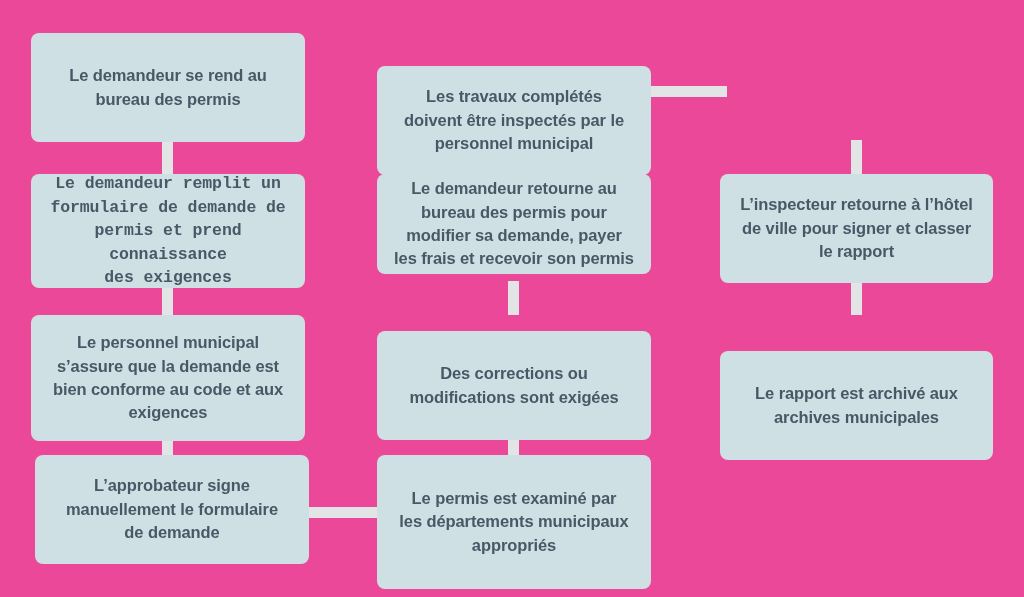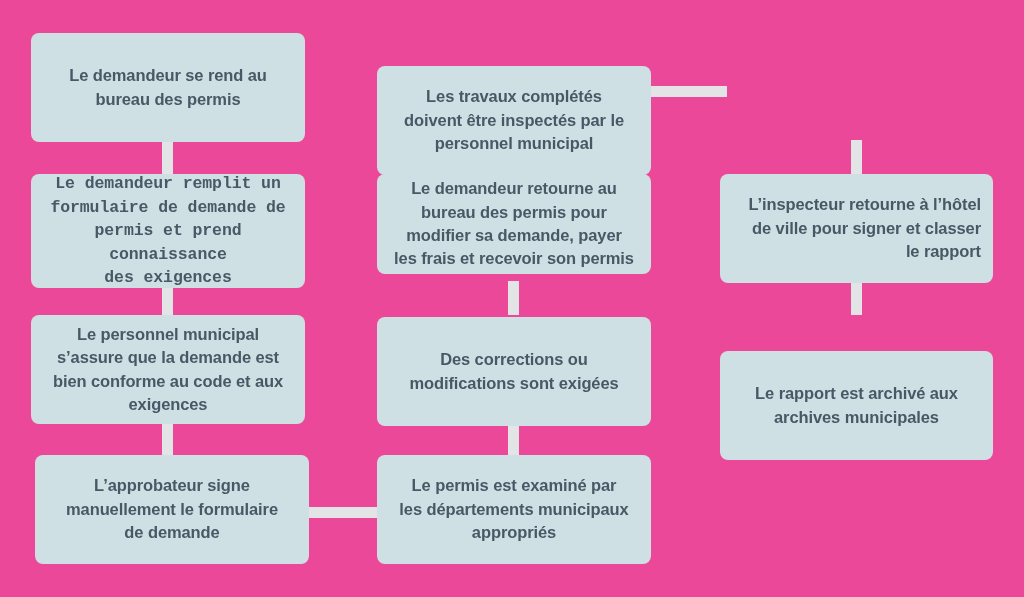--- a/index.html
+++ b/index.html
@@ -67,21 +67,21 @@
 bureau des permis</span>
   </div>
 
   <div class="node" style="left:31px; top:174px; width:274px; height:114px;font-family:Liberation Mono, monospace;">
     <span class="node-text">Le demandeur remplit un
 formulaire de demande de
 permis et prend connaissance
 des exigences</span>
   </div>
 
-  <div class="node" style="left:31px; top:315px; width:274px; height:109px;">
+  <div class="node" style="left:31px; top:315px; width:274px; height:126px;">
     <span class="node-text">Le personnel municipal
 s’assure que la demande est
 bien conforme au code et aux
 exigences</span>
   </div>
 
   <div class="node" style="left:35px; top:455px; width:274px; height:109px;align-items:center;">
     <span class="node-text">L’approbateur signe
 manuellement le formulaire
 de demande</span>
@@ -93,33 +93,33 @@
 personnel municipal</span>
   </div>
 
   <div class="node" style="left:377px; top:174px; width:274px; height:100px;">
     <span class="node-text">Le demandeur retourne au
 bureau des permis pour
 modifier sa demande, payer
 les frais et recevoir son permis</span>
   </div>
 
-  <div class="node" style="left:377px; top:317px; width:274px; height:109px;">
+  <div class="node" style="left:377px; top:331px; width:274px; height:109px;">
     <span class="node-text">Des corrections ou
 modifications sont exigées</span>
   </div>
 
-  <div class="node" style="left:377px; top:455px; width:274px; height:109px;">
+  <div class="node" style="left:377px; top:455px; width:274px; height:134px;">
     <span class="node-text">Le permis est examiné par
 les départements municipaux
 appropriés</span>
   </div>
 
 
-  <div class="node" style="left:720px; top:174px; width:273px; height:109px;text-align:right;">
+  <div class="node" style="left:720px; top:174px; width:273px; height:109px;">
     <span class="node-text">L’inspecteur retourne à l’hôtel
 de ville pour signer et classer
 le rapport</span>
   </div>
 
   <div class="node" style="left:720px; top:315px; width:273px; height:109px;margin-top:36px;">
     <span class="node-text">Le rapport est archivé aux
 archives municipales</span>
   </div>
 

